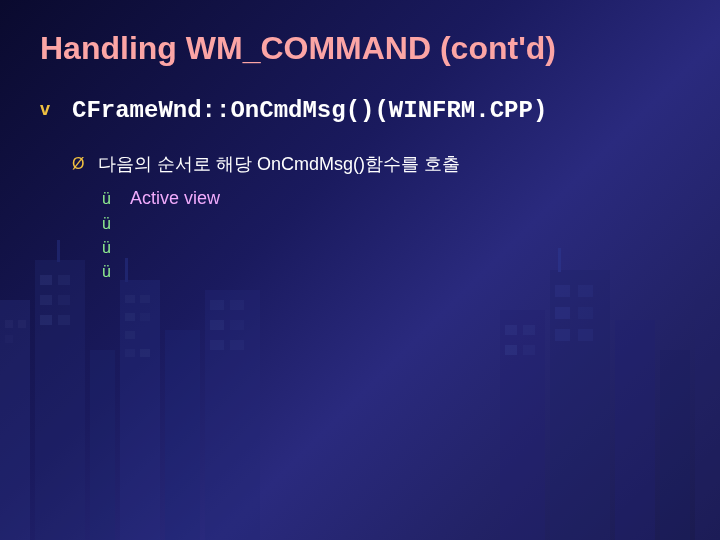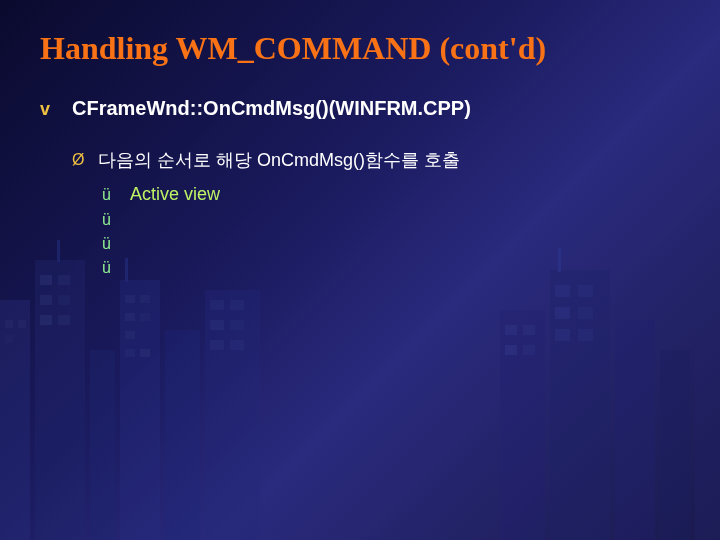--- a/index.html
+++ b/index.html
@@ -30,23 +30,23 @@
     .content {
       position: relative;
       z-index: 10;
       padding: 30px 40px;
       color: white;
     }
 
     .slide-title {
       font-size: 32px;
       font-weight: bold;
-      color: #f97316;
+      color: #fca5a5;
       margin-bottom: 30px;
-      font-family: Liberation Serif, serif;
+      font-family: Liberation Sans, sans-serif;
     }
 
     .main-section {
       display: flex;
       flex-direction: column;
       gap: 10px;
     }
 
     .bullet-v {
       display: flex;
@@ -57,24 +57,24 @@
 
     .bullet-v-marker {
       color: #f0c040;
       font-size: 18px;
       font-weight: bold;
       min-width: 20px;
       margin-top: 2px;
     }
 
     .function-title {
-      font-size: 20px;
+      font-size: 24px;
       font-weight: bold;
       color: white;
-      font-family: Liberation Sans, sans-serif;
+      font-family: Liberation Mono, monospace;
     }
 
     .sub-section {
       margin-left: 32px;
       margin-top: 10px;
     }
 
     .arrow-bullet {
       display: flex;
       align-items: flex-start;
@@ -109,21 +109,21 @@
     }
 
     .check-marker {
       color: #90ee90;
       font-size: 16px;
       min-width: 18px;
     }
 
     .check-text {
       font-size: 18px;
-      color: #bef264;
+      color: #f0abfc;
     }
 
     
     .bg-svg {
       position: absolute;
       bottom: 0;
       left: 0;
       width: 100%;
       height: 100%;
       z-index: 1;

